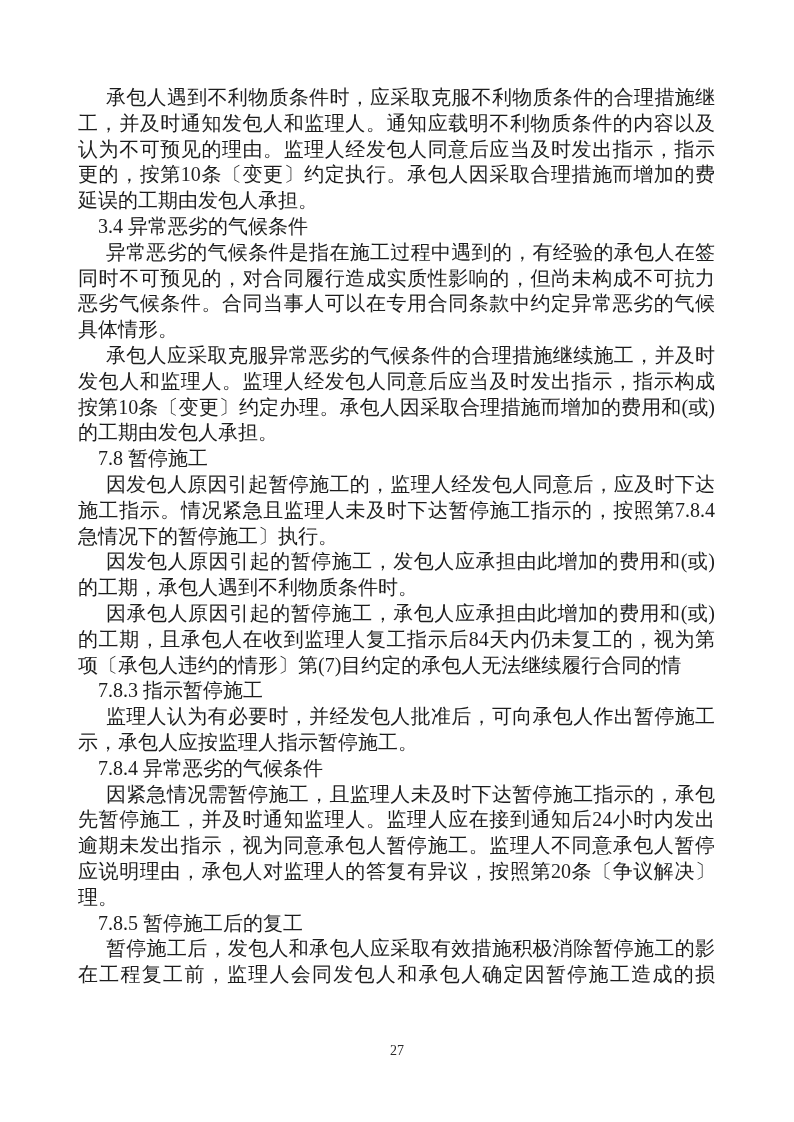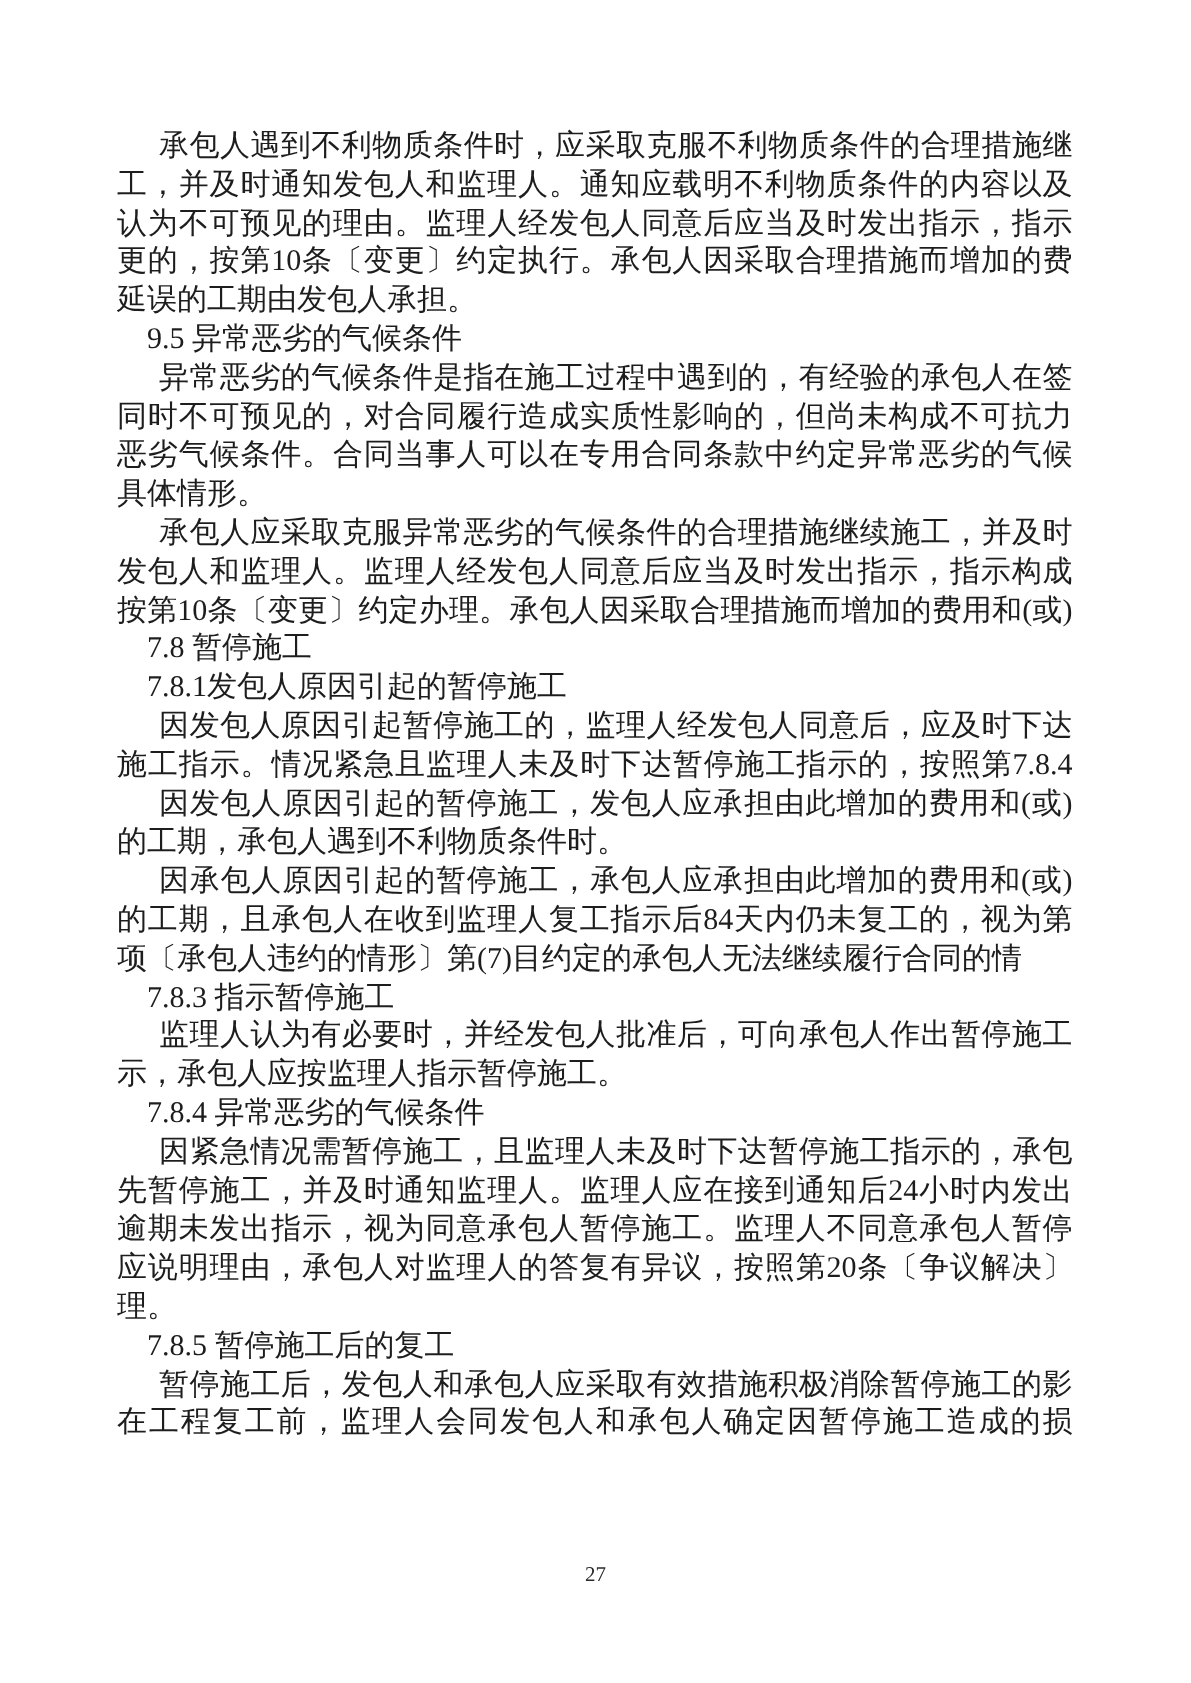--- a/index.html
+++ b/index.html
@@ -52,32 +52,33 @@
 </head>
 <body>
 
 <div class="page">
   <div class="doc-body">
       <div class="line para-start">承包人遇到不利物质条件时，应采取克服不利物质条件的合理措施继续施</div>
       <div class="line para-cont">工，并及时通知发包人和监理人。通知应载明不利物质条件的内容以及承包人</div>
       <div class="line para-cont">认为不可预见的理由。监理人经发包人同意后应当及时发出指示，指示构成变</div>
       <div class="line para-cont">更的，按第10条〔变更〕约定执行。承包人因采取合理措施而增加的费用和(或)</div>
       <div class="line para-cont no-fill">延误的工期由发包人承担。</div>
-      <div class="line heading no-fill">9.5 异常恶劣的气候条件</div>
+      <div class="line heading no-fill">3.4 异常恶劣的气候条件</div>
       <div class="line para-start">异常恶劣的气候条件是指在施工过程中遇到的，有经验的承包人在签订合</div>
       <div class="line para-cont">同时不可预见的，对合同履行造成实质性影响的，但尚未构成不可抗力事件的</div>
       <div class="line para-cont">恶劣气候条件。合同当事人可以在专用合同条款中约定异常恶劣的气候条件的</div>
       <div class="line para-cont no-fill">具体情形。</div>
       <div class="line para-start">承包人应采取克服异常恶劣的气候条件的合理措施继续施工，并及时通知</div>
       <div class="line para-cont">发包人和监理人。监理人经发包人同意后应当及时发出指示，指示构成变更的，</div>
       <div class="line para-cont">按第10条〔变更〕约定办理。承包人因采取合理措施而增加的费用和(或)延误</div>
+      <div class="line para-cont no-fill">的工期由发包人承担。</div>
       <div class="line heading no-fill">7.8 暂停施工</div>
-      <div class="line heading no-fill">7.8.1发包人原因引起的暂停施工</div>
       <div class="line para-start">因发包人原因引起暂停施工的，监理人经发包人同意后，应及时下达暂停</div>
       <div class="line para-cont">施工指示。情况紧急且监理人未及时下达暂停施工指示的，按照第7.8.4项〔紧</div>
+      <div class="line para-cont no-fill">急情况下的暂停施工〕执行。</div>
       <div class="line para-start">因发包人原因引起的暂停施工，发包人应承担由此增加的费用和(或)延误</div>
       <div class="line para-cont no-fill">的工期，承包人遇到不利物质条件时。</div>
       <div class="line para-start">因承包人原因引起的暂停施工，承包人应承担由此增加的费用和(或)延误</div>
       <div class="line para-cont">的工期，且承包人在收到监理人复工指示后84天内仍未复工的，视为第16.2.1</div>
       <div class="line para-cont no-fill">项〔承包人违约的情形〕第(7)目约定的承包人无法继续履行合同的情形。</div>
       <div class="line heading no-fill">7.8.3 指示暂停施工</div>
       <div class="line para-start">监理人认为有必要时，并经发包人批准后，可向承包人作出暂停施工的指</div>
       <div class="line para-cont no-fill">示，承包人应按监理人指示暂停施工。</div>
       <div class="line heading no-fill">7.8.4 异常恶劣的气候条件</div>
       <div class="line para-start">因紧急情况需暂停施工，且监理人未及时下达暂停施工指示的，承包人可</div>

